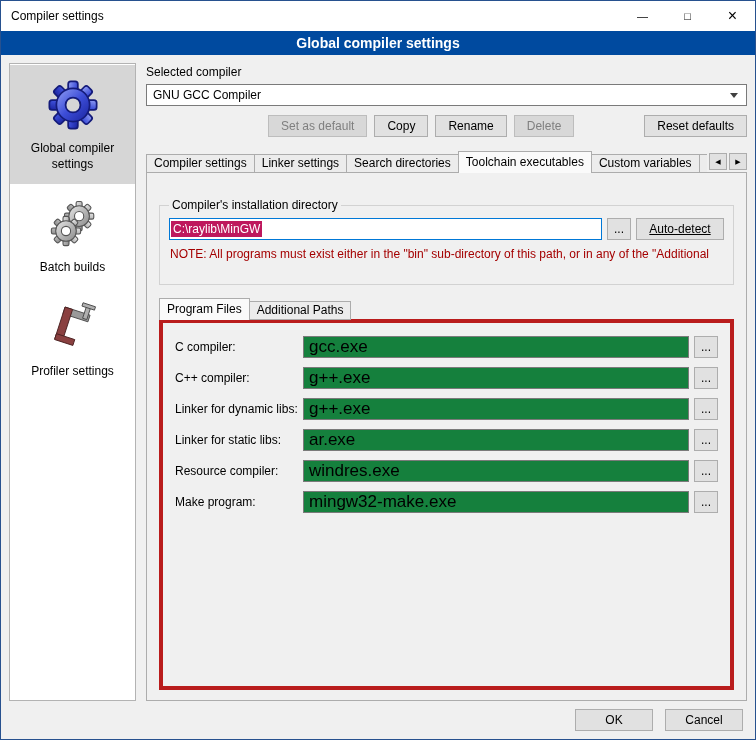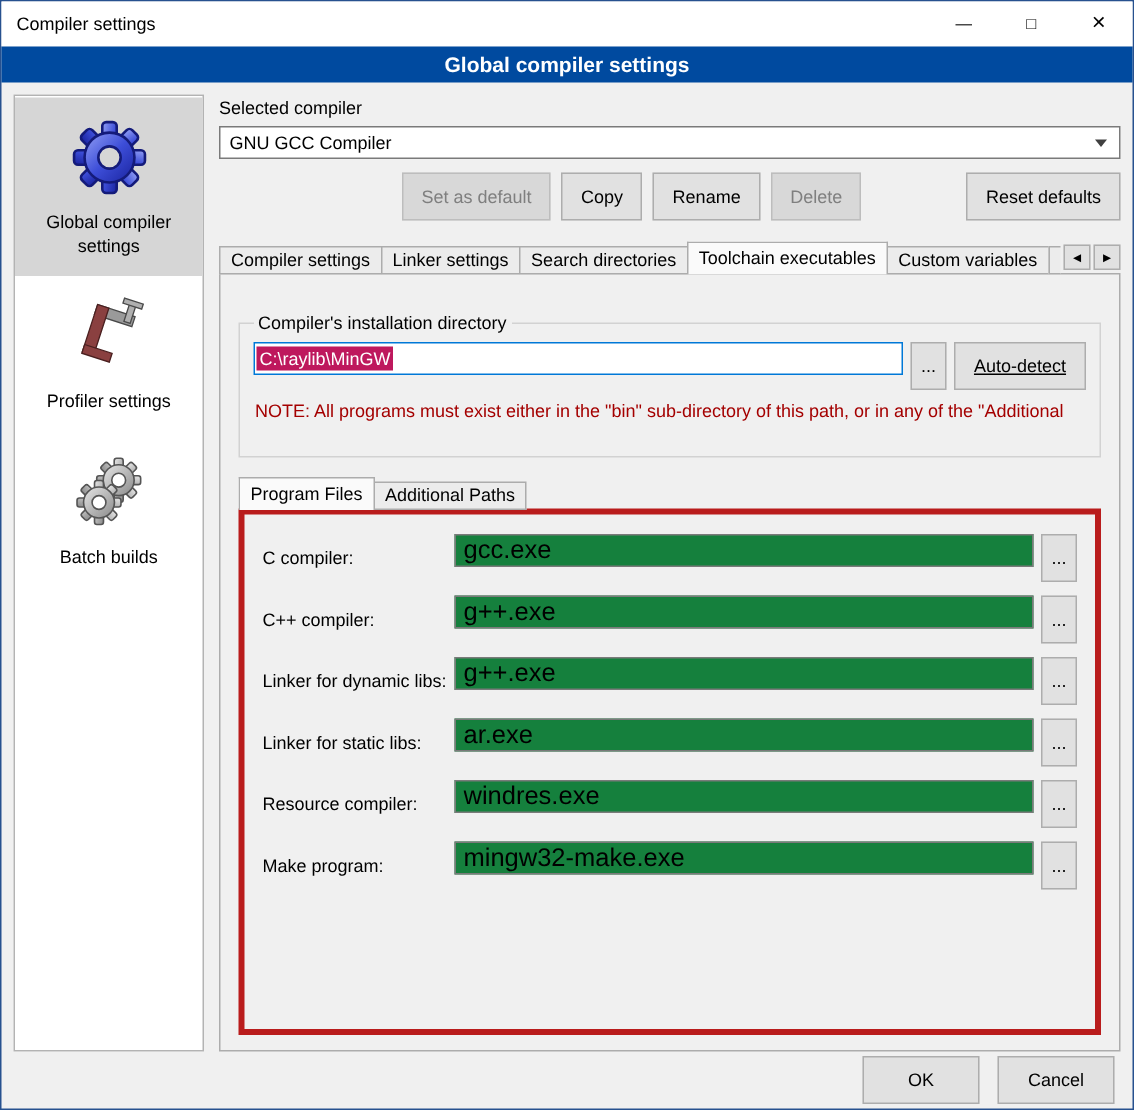--- a/index.html
+++ b/index.html
@@ -34,21 +34,21 @@
   .main { flex:1; margin-left:10px; display:flex; flex-direction:column; min-width:0; }
   .sc-label { margin:2px 0 5px; }
 
   .combo { height:22px; background:#fff; border:1px solid #7a7a7a; display:flex; align-items:center;
            padding:0 24px 0 6px; position:relative; cursor:default; white-space:nowrap; overflow:hidden; }
   .combo .tri { position:absolute; right:8px; top:8px; width:0; height:0;
                 border-left:4px solid transparent; border-right:4px solid transparent; border-top:5px solid #404040; }
   .combo.gray { background:linear-gradient(#f4f4f4,#e1e1e1); border-color:#8a8a8a; }
 
   .btnrow { margin-top:9px; display:flex; gap:7px; }
-  .btn { height:32px; background:#e1e1e1; border:1px solid #adadad; font-family:inherit; font-size:12px;
+  .btn { height:22px; background:#e1e1e1; border:1px solid #adadad; font-family:inherit; font-size:12px;
          padding:0 12px; cursor:pointer; color:#000; }
   .btn.disabled { background:#d8d8d8; border-color:#bdbdbd; color:#7f7f7f; cursor:default; }
   .btn.setdefault { margin-left:122px; }
   .btn.reset { margin-left:auto; }
 
   
   .tabstrip { height:22px; margin-top:14px; display:flex; align-items:flex-end; position:relative;
               z-index:2; margin-bottom:-1px; padding-right:40px; flex-shrink:0; }
   .tabstrip.sub { margin-top:13px; padding-right:0; }
   .tabs-wrap { display:flex; align-items:flex-end; height:22px; overflow:hidden; flex:1; min-width:0; }
@@ -130,43 +130,43 @@
       <div class="sidebar">
         <div class="side-item selected">
           <svg viewBox="-32 -32 64 64">
             <use href="#gearShape" fill="url(#gblue)" stroke="#141b7a" stroke-width="2"></use>
             <circle r="8.5" fill="#d6d6d6" stroke="#141b7a" stroke-width="2"></circle>
           </svg>
           <span class="side-label">Global compiler settings</span>
         </div>
         <div class="side-item">
           <svg viewBox="0 0 64 64">
-            <g transform="rotate(18 32 32)">
-              <rect x="16" y="12" width="30" height="8" fill="#9a9a9a" stroke="#4a4a4a"></rect>
-              <rect x="16" y="12" width="9" height="38" fill="#8a4040" stroke="#4a2020"></rect>
-              <rect x="16" y="44" width="22" height="7" fill="#8a4040" stroke="#4a2020"></rect>
-              <rect x="39" y="2" width="5" height="16" fill="#b0b0b0" stroke="#4a4a4a"></rect>
-              <rect x="34" y="1" width="15" height="4" fill="#b0b0b0" stroke="#4a4a4a"></rect>
-            </g>
-          </svg>
-          <span class="side-label">Profiler settings</span>
-        </div>
-        <div class="side-item">
-          <svg viewBox="0 0 64 64">
             <g transform="translate(39,23) scale(0.62)">
               <use href="#gearShape" fill="url(#ggray)" stroke="#555555" stroke-width="2"></use>
               <circle r="8.5" fill="#ffffff" stroke="#555555" stroke-width="2"></circle>
             </g>
             <g transform="translate(24,40) scale(0.62)">
               <use href="#gearShape" fill="url(#ggray)" stroke="#555555" stroke-width="2"></use>
               <circle r="8.5" fill="#ffffff" stroke="#555555" stroke-width="2"></circle>
             </g>
           </svg>
           <span class="side-label">Batch builds</span>
         </div>
+        <div class="side-item">
+          <svg viewBox="0 0 64 64">
+            <g transform="rotate(18 32 32)">
+              <rect x="16" y="12" width="30" height="8" fill="#9a9a9a" stroke="#4a4a4a"></rect>
+              <rect x="16" y="12" width="9" height="38" fill="#8a4040" stroke="#4a2020"></rect>
+              <rect x="16" y="44" width="22" height="7" fill="#8a4040" stroke="#4a2020"></rect>
+              <rect x="39" y="2" width="5" height="16" fill="#b0b0b0" stroke="#4a4a4a"></rect>
+              <rect x="34" y="1" width="15" height="4" fill="#b0b0b0" stroke="#4a4a4a"></rect>
+            </g>
+          </svg>
+          <span class="side-label">Profiler settings</span>
+        </div>
       </div>
 
       <div class="main">
 
         <div class="sc-label">Selected compiler</div>
 
         <div class="combo">
           <span>GNU GCC Compiler</span>
           <span class="tri"></span>
         </div>

